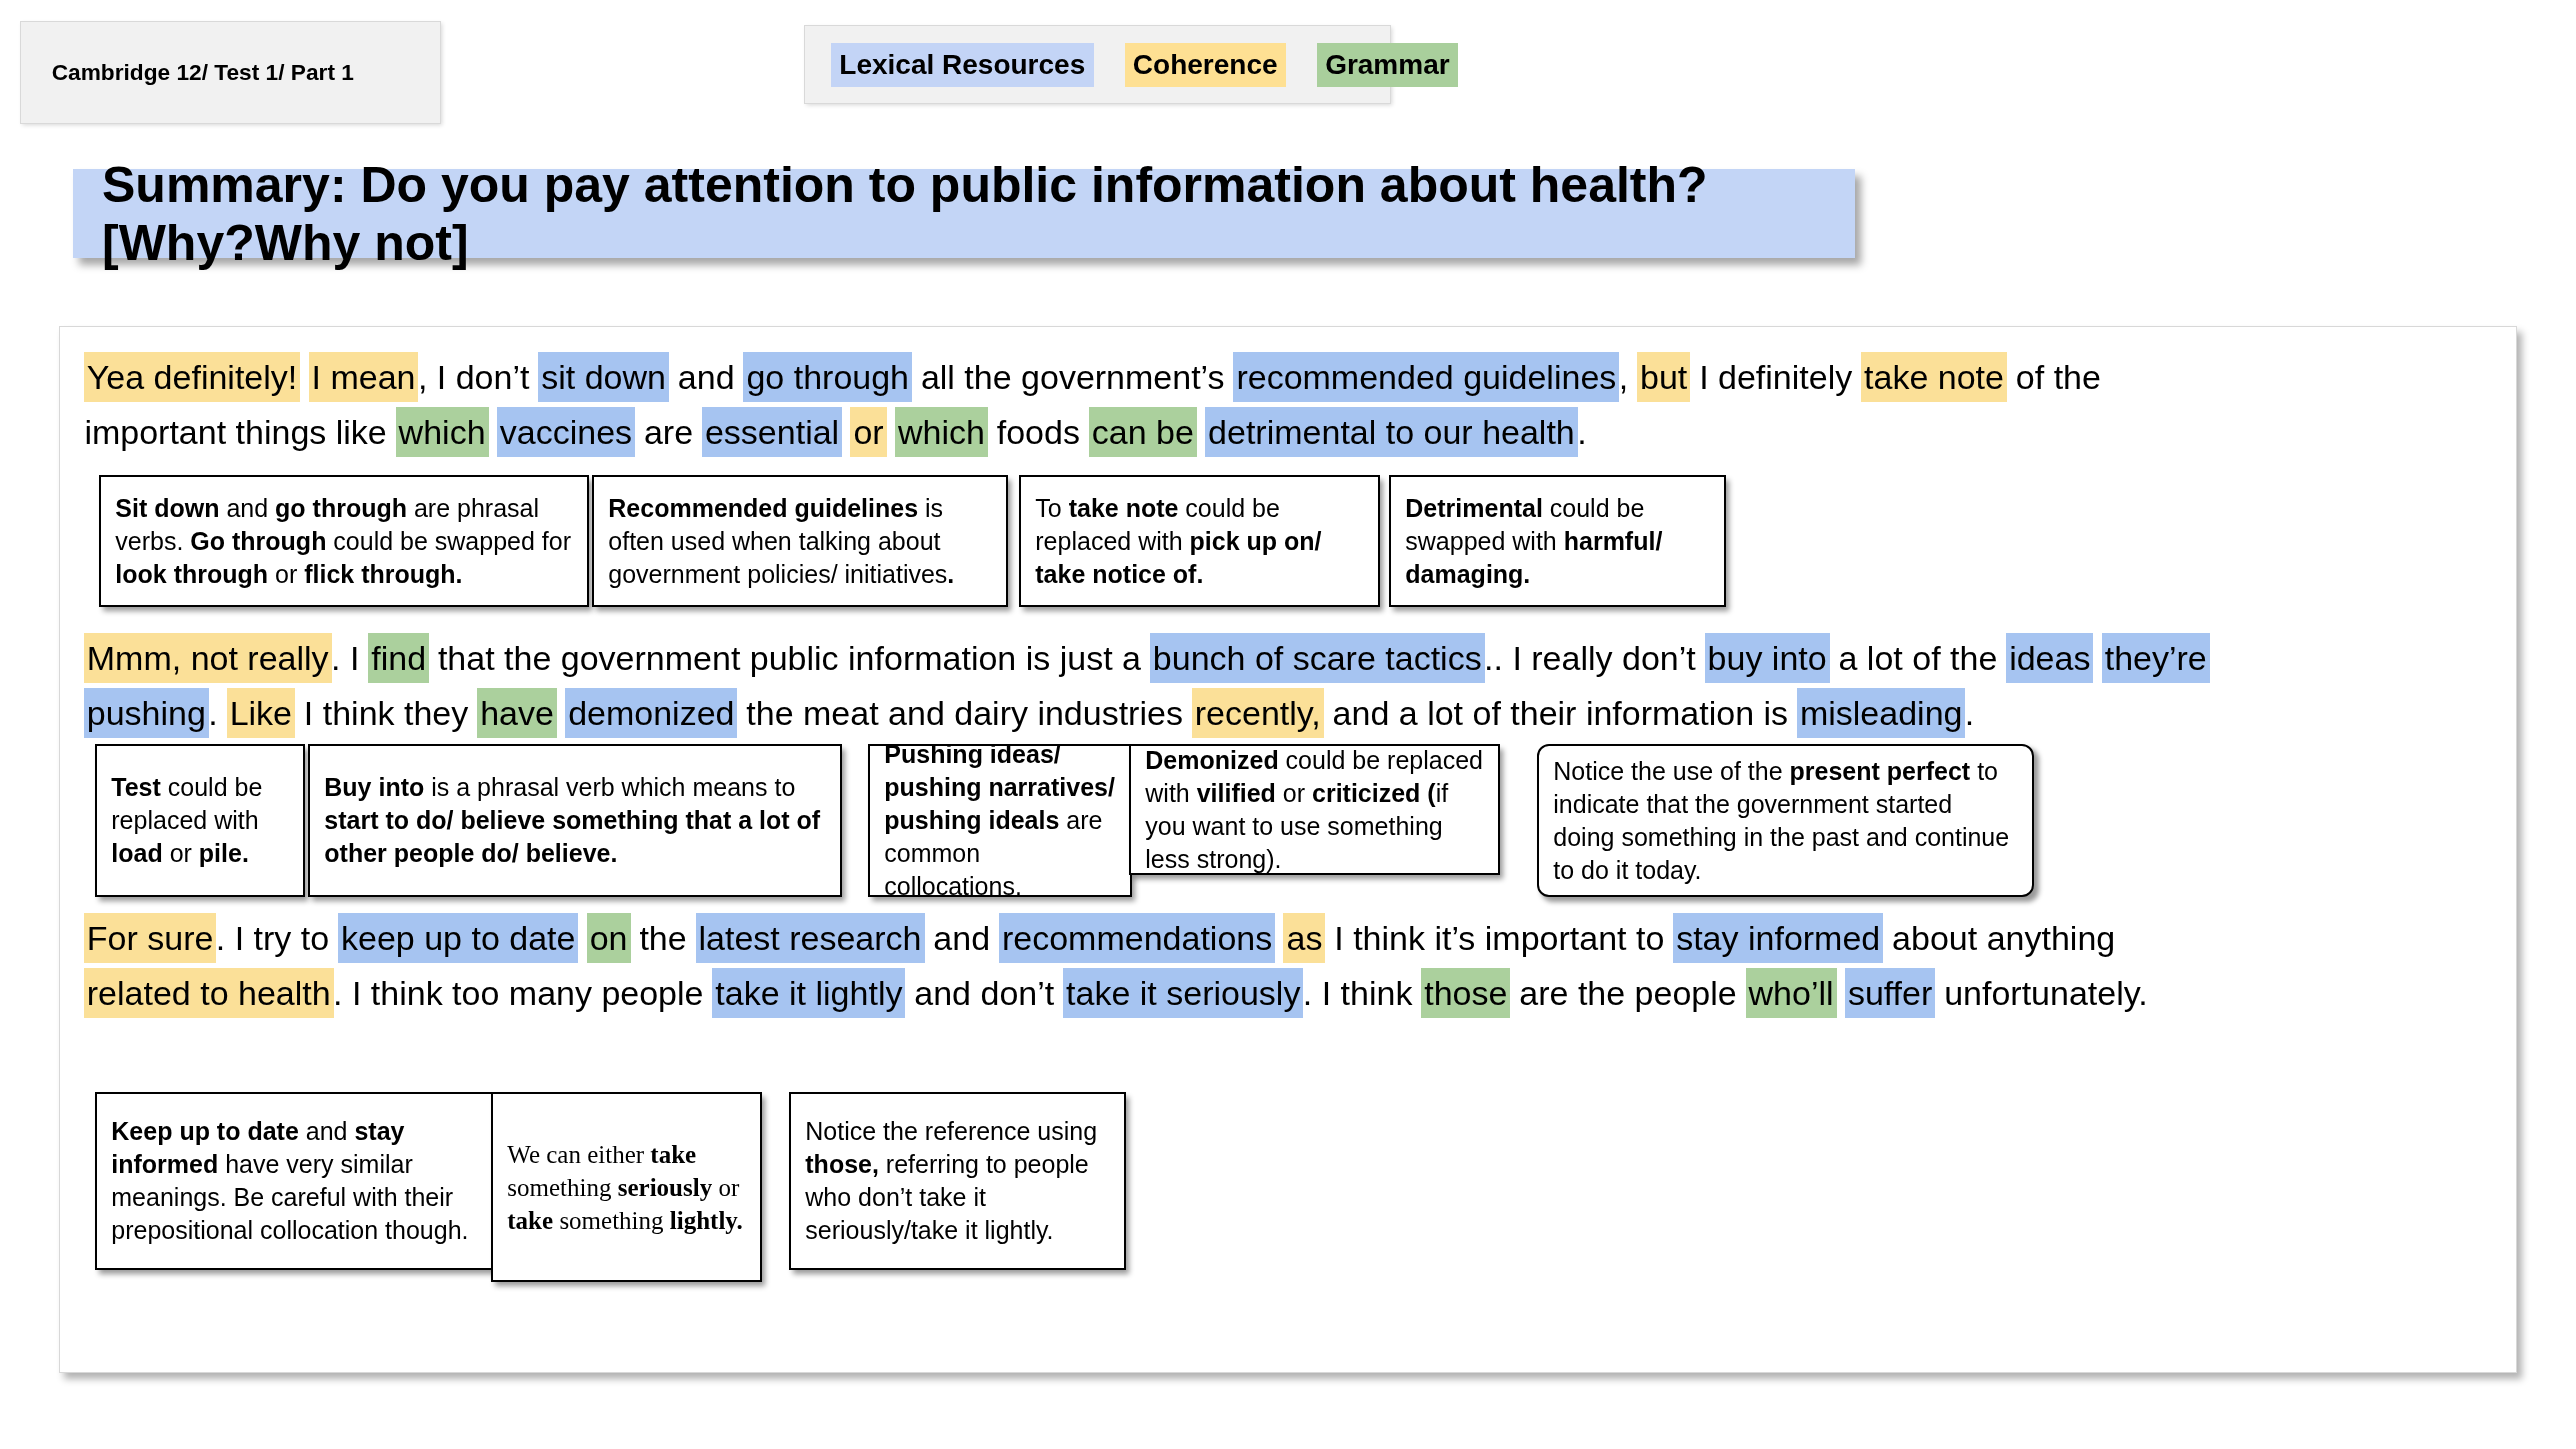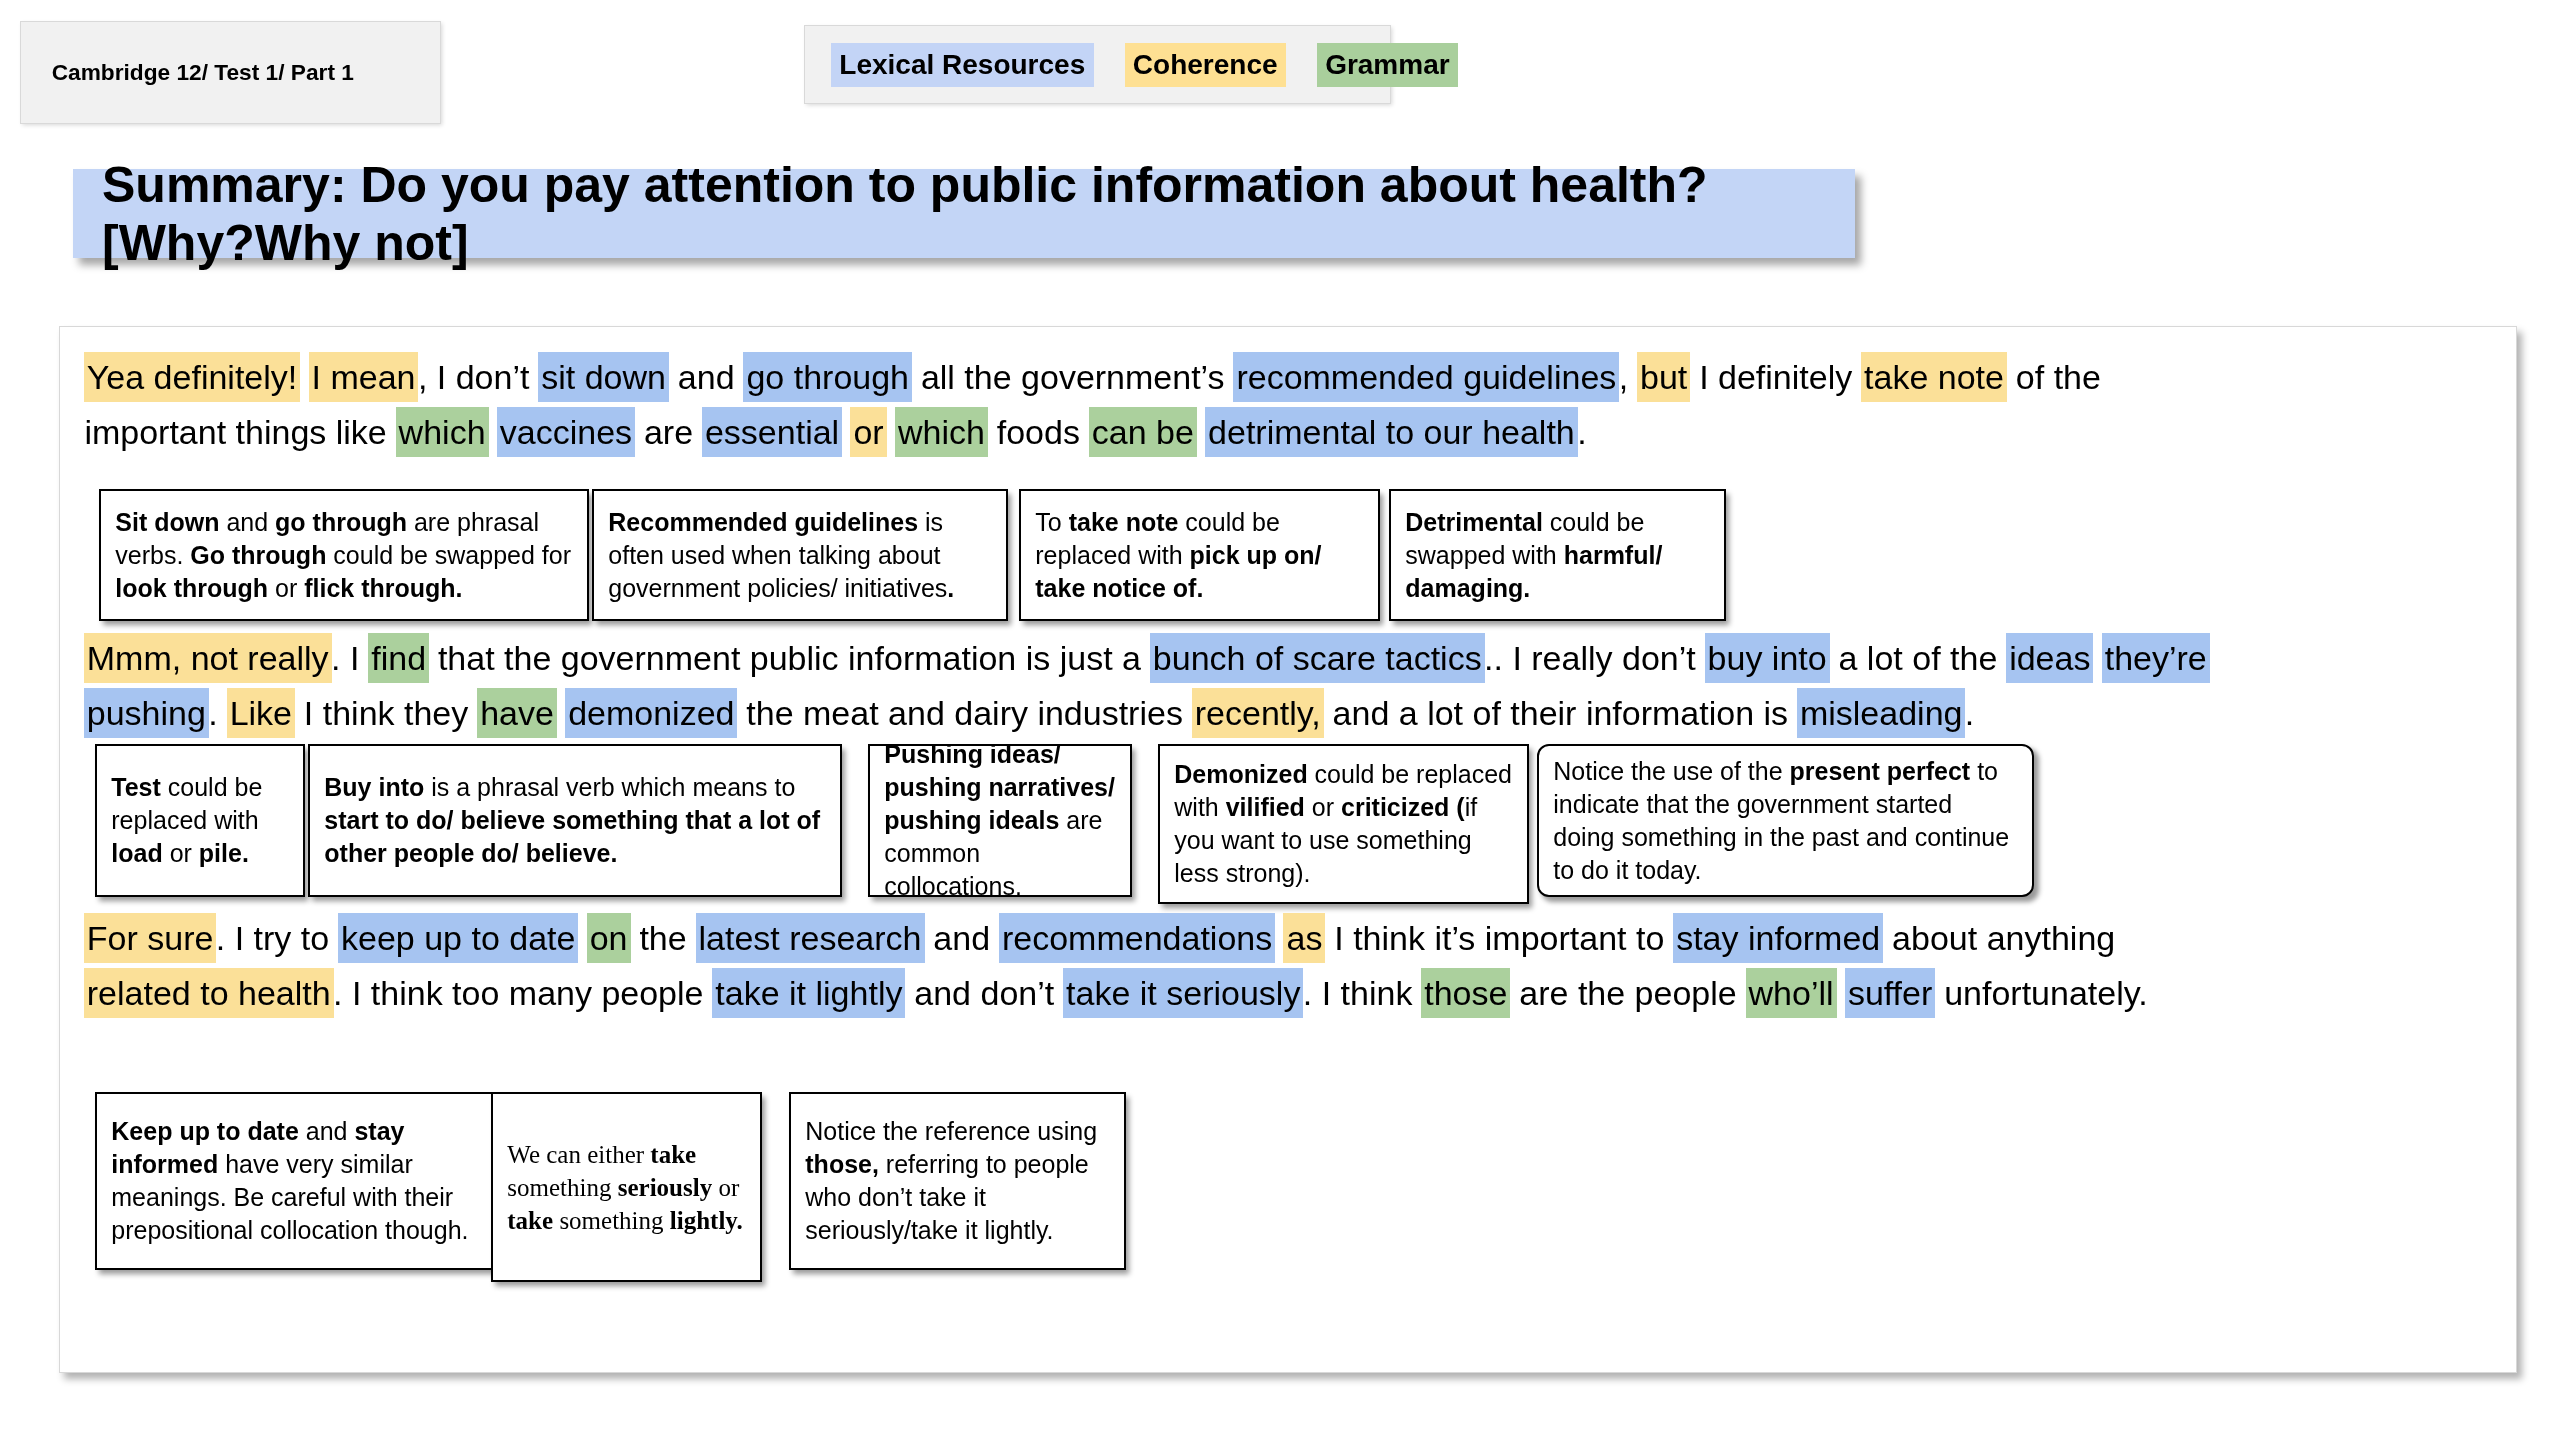--- a/index.html
+++ b/index.html
@@ -32,21 +32,21 @@
   .para .line{display:block;white-space:pre;}
   .para span{white-space:pre;}
   .para .hl{padding:6px 3px;margin:0 -0.6px;}
   .note{
     position:absolute;background:#fff;border:2.4px solid #000;box-sizing:border-box;
     box-shadow:4.2px 4.8px 5.4px rgba(0,0,0,0.4);
     display:flex;align-items:center;
   }
   .note-inner{padding:8.3px 14.3px;font-size:25px;line-height:33px;}
   .b{font-weight:bold;}
-  .p1{top:22.7px;}  .row1{top:162px;}
+  .p1{top:22.7px;}  .row1{top:148px;}
   .p2{top:304px;} .row2{top:417px;}
   .p3{top:584px;} .row3{top:765px;}
 </style>
 </head>
 <body>
 
 <div class="panel-gray test-ref">
   <span>Cambridge 12/ Test 1/  Part 1</span>
 </div>
 
@@ -88,21 +88,21 @@
   <div>
     <div class="note row2" style="left:35px;width:210px;height:153px;">
         <div class="note-inner"><span class="b">Test</span><span> could be replaced with </span><span class="b">load</span><span> or </span><span class="b">pile.</span></div>
       </div>
     <div class="note row2" style="left:248px;width:534px;height:153px;">
         <div class="note-inner"><span class="b">Buy into</span><span> is a phrasal verb which means to </span><span class="b">start to do/ believe something that a lot of other people do/ believe.</span></div>
       </div>
     <div class="note row2" style="left:789px;width:264px;height:153px;margin-left:19px;">
         <div class="note-inner"><span class="b">Pushing ideas/ pushing narratives/ pushing ideals</span><span> are common collocations.</span></div>
       </div>
-    <div class="note row2" style="left:1098px;width:371px;height:160px;align-items:center;">
+    <div class="note row2" style="left:1069px;width:371px;height:131px;align-items:center;">
         <div class="note-inner"><span class="b">Demonized</span><span> could be replaced with </span><span class="b">vilified</span><span> or </span><span class="b">criticized (</span><span>if you want to use something less strong).</span></div>
       </div>
     <div class="note row2" style="left:1477px;width:497px;height:153px;border-radius:12px;">
         <div class="note-inner"><span>Notice the use of the </span><span class="b">present perfect</span><span> to indicate that the government started doing something in the past and continue to do it today.</span></div>
       </div>
   </div>
 
   <div class="para p3">
     <span class="line"><span class="hl" style="background-color: rgb(251, 224, 152);">For sure</span><span>. I try to </span><span class="hl" style="background-color: rgb(166, 196, 241);">keep up to date</span><span> </span><span class="hl" style="background-color: rgb(171, 208, 157);">on</span><span> the </span><span class="hl" style="background-color: rgb(166, 196, 241);">latest research</span><span> and </span><span class="hl" style="background-color: rgb(166, 196, 241);">recommendations</span><span> </span><span class="hl" style="background-color: rgb(251, 224, 152);">as</span><span> I think it’s important to </span><span class="hl" style="background-color: rgb(166, 196, 241);">stay informed</span><span> about anything</span></span>
     <span class="line"><span class="hl" style="background-color: rgb(251, 224, 152);">related to health</span><span>. I think too many people </span><span class="hl" style="background-color: rgb(166, 196, 241);">take it lightly</span><span> and don’t </span><span class="hl" style="background-color: rgb(166, 196, 241);">take it seriously</span><span>. I think </span><span class="hl" style="background-color: rgb(171, 208, 157);">those</span><span> are the people </span><span class="hl" style="background-color: rgb(171, 208, 157);">who’ll</span><span> </span><span class="hl" style="background-color: rgb(166, 196, 241);">suffer</span><span> unfortunately.</span></span>

